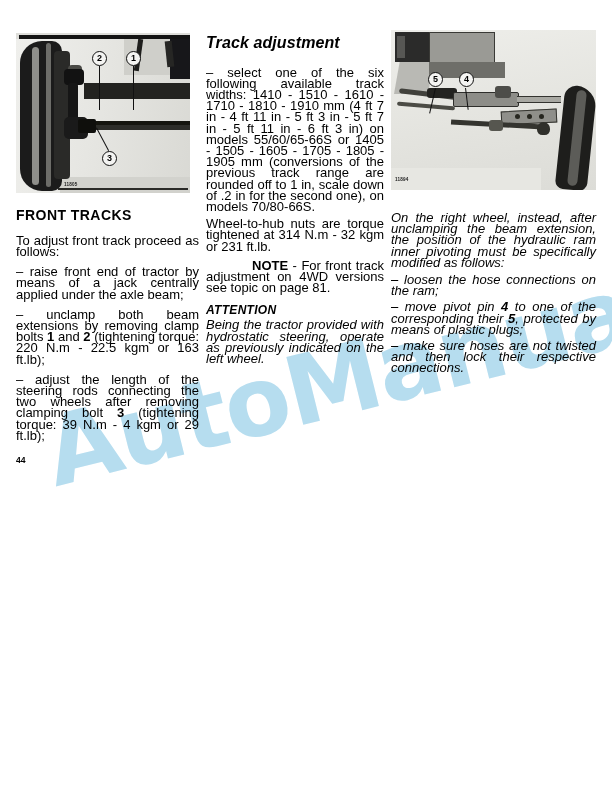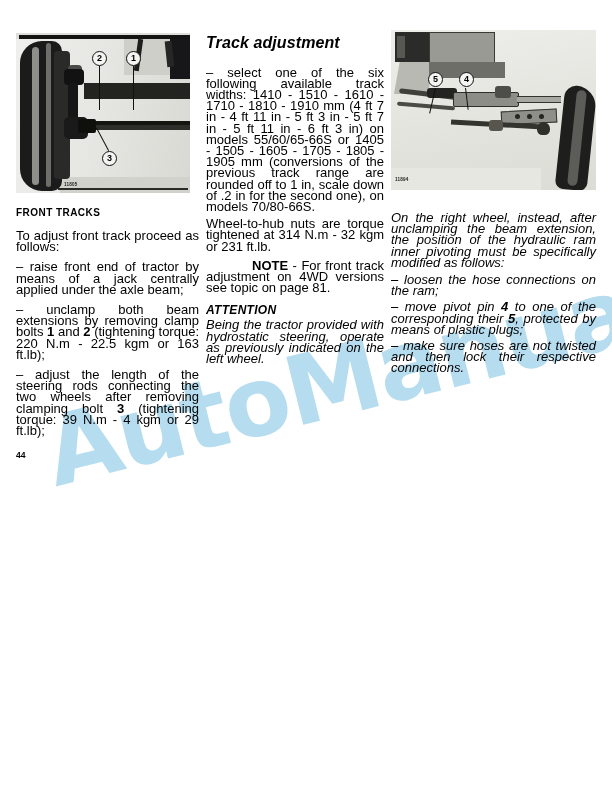--- a/index.html
+++ b/index.html
@@ -282,21 +282,21 @@
     font-weight: 700;
     font-size: 16px;
     letter-spacing: .1px;
     margin: 34px 0 0 0;
     line-height: 1.1;
     color: #000;
   }
   h2.sub-title {
     font-family: "Liberation Sans", sans-serif;
     font-weight: 700;
-    font-size: 10px;
+    font-size: 14px;
     letter-spacing: .45px;
     margin: 14px 0 0 0;
     line-height: 1.2;
   }
   p.body {
     font-family: "Liberation Sans", sans-serif;
     font-size: 13px;
     line-height: 11.2px;
     margin: 0 0 6px 0;
     text-align: justify;

